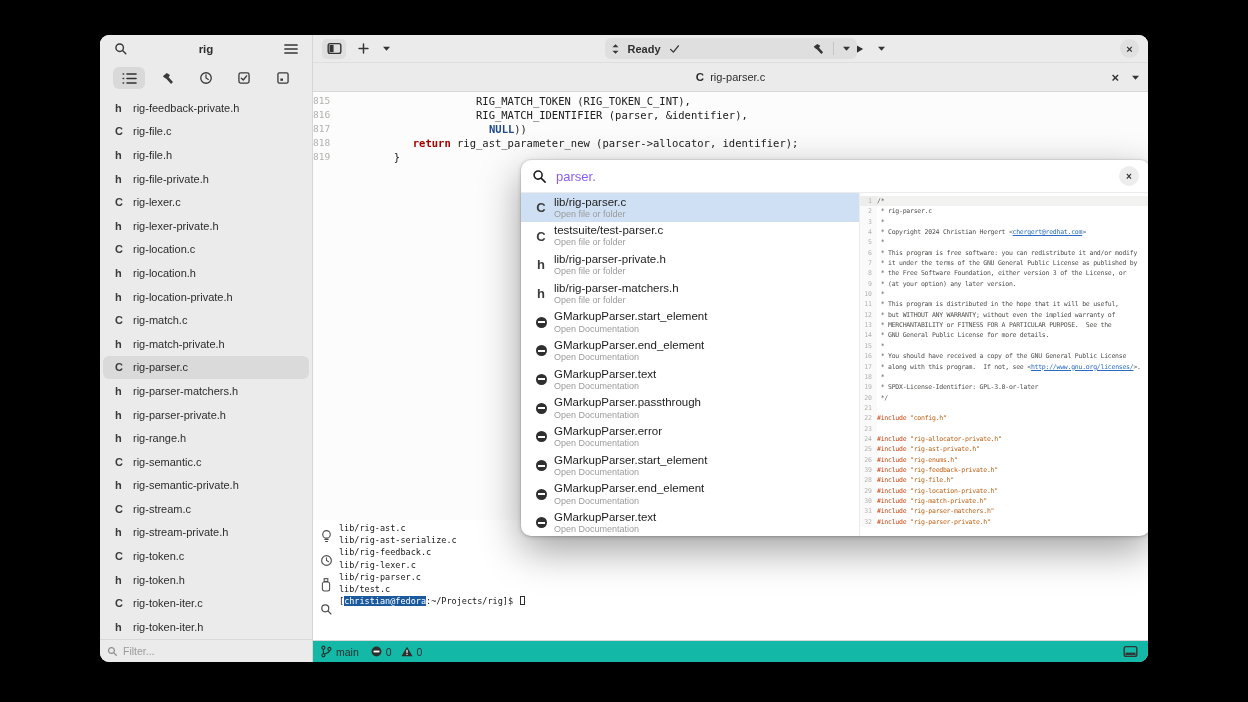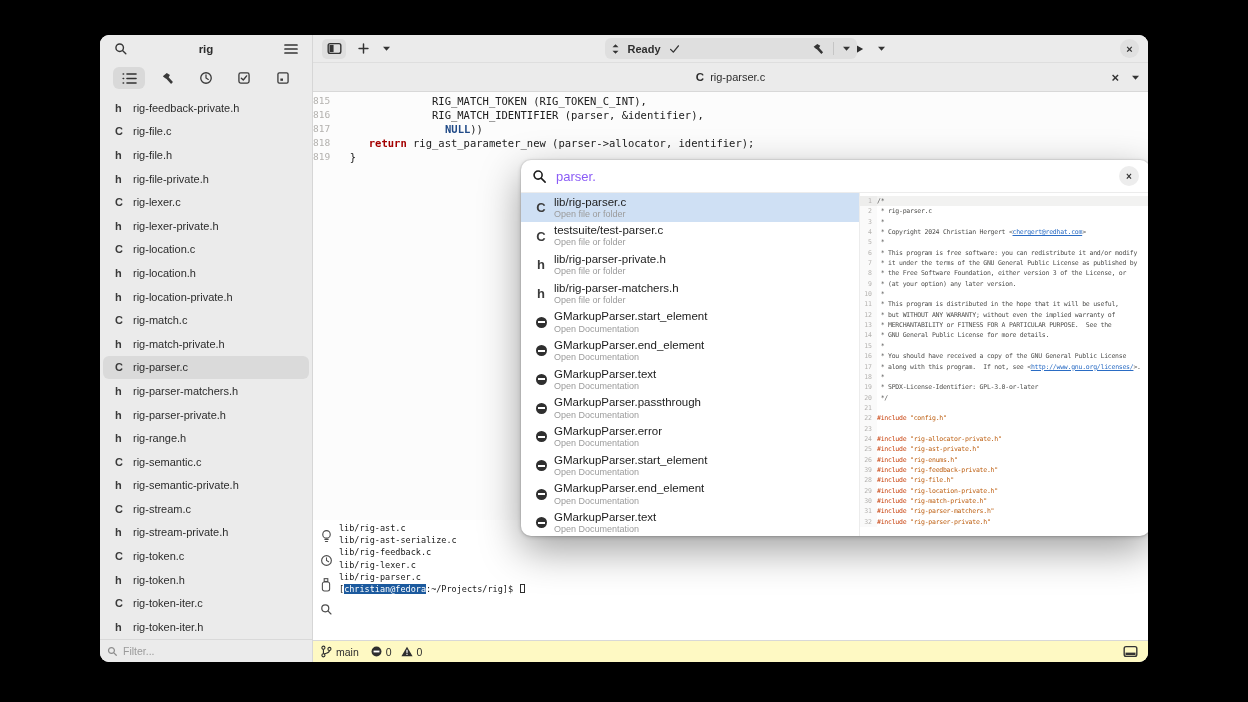--- a/index.html
+++ b/index.html
@@ -44,36 +44,36 @@
                 font-size:11px; color:#333; font-weight:bold; }
   .tabbar { height:29px; background:#ebebeb; border-bottom:1px solid #d8d8d8;
             display:flex; align-items:center; justify-content:center; position:relative; }
   .tab-label { display:flex; align-items:center; gap:6px; font-size:11px; color:#2e2e2e; }
   .tab-ftype { font-weight:bold; font-size:11.5px; }
   .tab-ctl { position:absolute; right:8px; display:flex; align-items:center; gap:12px; color:#333; }
   .tab-close { font-size:13px; font-weight:bold; }
   
   .editor { flex:1; background:#fcfcfc; overflow:hidden; padding-top:2px;
             font-family:"DejaVu Sans Mono", monospace; font-size:10.5px; }
-  .ed-line { display:flex; height:14px; line-height:14px; white-space:pre; }
+  .ed-line { display:flex; height:14px; line-height:14px; white-space:pre;gap:44px; }
   .ed-ln { flex:0 0 22px; text-align:right; padding-right:7px; color:#b3b1ae; font-size:9.5px; }
   .ed-code { color:#202020; }
   .kw { color:#a40000; font-weight:bold; }
   .ct { color:#204a87; font-weight:bold;padding-left:13px; }
   
   .bottom-panel { height:120px; display:flex; background:#fff; }
   .bp-tabs { width:26px; display:flex; flex-direction:column; align-items:center;
              padding-top:9px; gap:11px; color:#4d4d4d; }
   .terminal { flex:1; font-family:"DejaVu Sans Mono", monospace; font-size:8.5px;
               line-height:12.2px; color:#161616; padding-top:2px; white-space:pre; }
   .tsel { background:#1c5a9e; color:#fff; }
   .cursor { display:inline-block; width:5px; height:9px; border:1px solid #2e2e2e;
             vertical-align:-1px; margin-left:2px; }
   
-  .statusbar { height:22px; background:#fef9c3; border-top:1px solid #d8d8d8;
+  .statusbar { height:22px; background:#14b8a6; border-top:1px solid #d8d8d8;
                display:flex; align-items:center; padding:0 7px; gap:12px;
                font-size:10.5px; color:#2e2e2e;justify-content:space-between; }
   .sb-group { display:flex; align-items:center; gap:4px; }
   .statusbar .right { margin-left:auto; }
   
   .popover { position:absolute; left:208px; top:125px; width:629px; height:376px;
              background:#fff; border-radius:10px; display:flex; flex-direction:column;
              box-shadow:0 1px 4px rgba(0,0,0,.2), 0 14px 40px rgba(0,0,0,.38),
                         0 0 0 1px rgba(0,0,0,.05); overflow:hidden; z-index:5; }
   .pop-header { height:33px; display:flex; align-items:center; padding:0 11px; gap:9px;
@@ -412,21 +412,21 @@
               <rect x="1.6" y="4.8" width="8.8" height="11" rx="2.4" fill="none" stroke="#4d4d4d" stroke-width="1.3"></rect>
             </svg>
         </span>
         <span>
           <svg width="13" height="13" viewBox="0 0 16 16">
               <circle cx="6.5" cy="6.5" r="4.3" fill="none" stroke="#4d4d4d" stroke-width="1.5"></circle>
               <line x1="10" y1="10" x2="13.5" y2="13.5" stroke="#4d4d4d" stroke-width="1.5" stroke-linecap="round"></line>
             </svg>
         </span>
       </div>
-      <div class="terminal"><div>lib/rig-ast.c</div><div>lib/rig-ast-serialize.c</div><div>lib/rig-feedback.c</div><div>lib/rig-lexer.c</div><div>lib/rig-parser.c</div><div><span>[</span><span class="tsel">christian@fedora</span><span>:~/Projects/rig]$ </span><span class="cursor"></span></div></div>
+      <div class="terminal"><div>lib/rig-ast.c</div><div>lib/rig-ast-serialize.c</div><div>lib/rig-feedback.c</div><div>lib/rig-lexer.c</div><div>lib/rig-parser.c</div><div>lib/test.c</div><div><span>[</span><span class="tsel">christian@fedora</span><span>:~/Projects/rig]$ </span><span class="cursor"></span></div></div>
     </div>
 
     <div class="statusbar">
       <div class="sb-group">
         <span>
           <svg width="12" height="13" viewBox="0 0 14 15">
               <circle cx="4" cy="3" r="1.8" fill="none" stroke="#2e2e2e" stroke-width="1.3"></circle>
               <circle cx="4" cy="12" r="1.8" fill="none" stroke="#2e2e2e" stroke-width="1.3"></circle>
               <circle cx="11" cy="4.5" r="1.8" fill="none" stroke="#2e2e2e" stroke-width="1.3"></circle>
               <path d="M4 4.8 V10.2 M11 6.3 C11 9.5 7 9 4.6 10.6" fill="none" stroke="#2e2e2e" stroke-width="1.3"></path>

